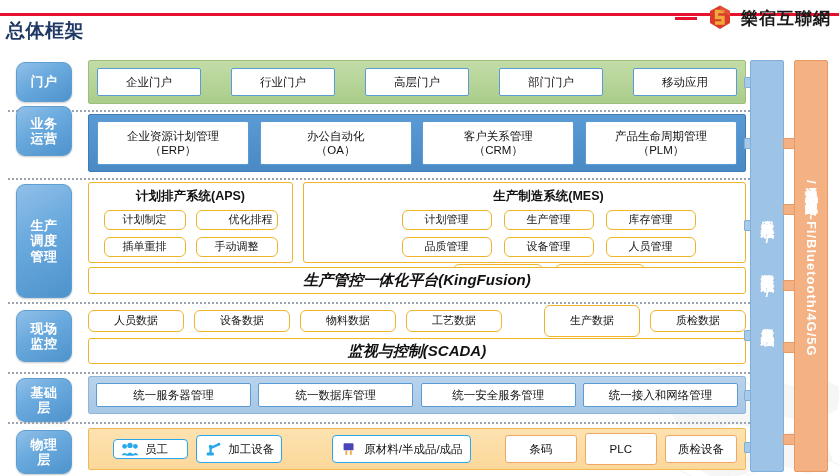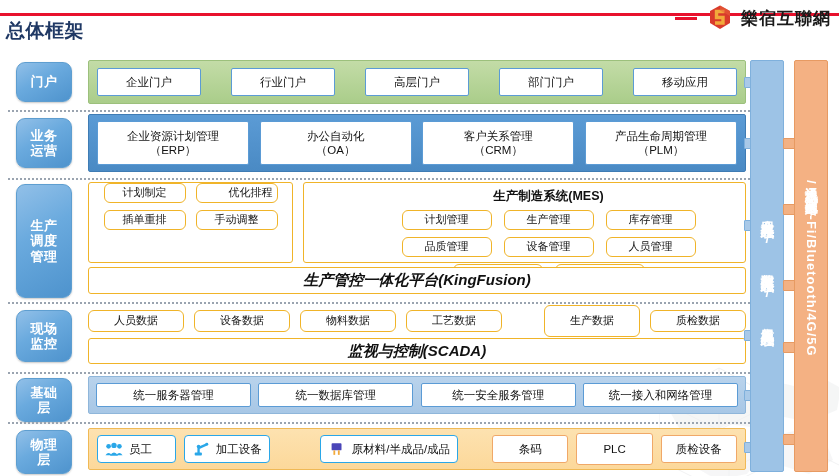--- a/index.html
+++ b/index.html
@@ -171,21 +171,21 @@
     <div class="band band-green" style="top:8px;height:44px;padding:0 8px;justify-content:space-between;">
       <div class="chip" style="width:104px;height:28px;">企业门户</div>
       <div class="chip" style="width:104px;height:28px;">行业门户</div>
       <div class="chip" style="width:104px;height:28px;">高层门户</div>
       <div class="chip" style="width:104px;height:28px;">部门门户</div>
       <div class="chip" style="width:104px;height:28px;">移动应用</div>
     </div>
     <div class="conn" style="left:744px;top:25px;"></div>
     <div class="sep" style="top:58px;"></div>
 
-    <div class="pill" style="top:66px;height:50px;">
+    <div class="pill" style="top:54px;height:50px;">
       <span>业务</span>
       <span>运营</span>
     </div>
     <div class="band band-blue" style="top:62px;height:58px;padding:0 8px;justify-content:space-between;">
       <div class="chip two-line" style="width:152px;height:44px;">
         <span>企业资源计划管理</span>
         <span>（ERP）</span>
       </div>
       <div class="chip two-line" style="width:152px;height:44px;">
         <span>办公自动化</span>
@@ -203,20 +203,21 @@
     <div class="conn" style="left:744px;top:86px;"></div>
     <div class="sep" style="top:126px;"></div>
 
     <div class="pill" style="top:132px;height:114px;">
       <span>生产</span>
       <span>调度</span>
       <span>管理</span>
     </div>
 
     <div class="group" style="left:88px;top:130px;width:205px;height:81px;">
+      <div class="group-title">计划排产系统(APS)</div>
       <div class="group-grid">
         <div class="chip chip-y" style="width:82px;height:20px;">计划制定</div>
         <div class="chip chip-y" style="width:82px;height:20px;padding-left:28px;">优化排程</div>
         <div class="chip chip-y" style="width:82px;height:20px;">插单重排</div>
         <div class="chip chip-y" style="width:82px;height:20px;">手动调整</div>
       </div>
     </div>
 
     <div class="group" style="left:303px;top:130px;width:443px;height:81px;padding-left:48px;">
       <div class="group-title">生产制造系统(MES)</div>
@@ -263,21 +264,21 @@
       <div class="chip" style="width:155px;height:24px;">统一接入和网络管理</div>
     </div>
     <div class="conn" style="left:744px;top:338px;"></div>
     <div class="sep" style="top:370px;"></div>
 
     <div class="pill" style="top:378px;height:44px;">
       <span>物理</span>
       <span>层</span>
     </div>
     <div class="band band-orange" style="top:376px;height:42px;padding:0 8px;justify-content:flex-start;gap:8px;">
-      <div class="chip chip-b2 icon-chip" style="width:92px;height:28px;">
+      <div class="chip chip-b2 icon-chip" style="width:92px;height:20px;margin-left:16px;">
         <svg class="ic" viewBox="0 0 20 16">
           <circle cx="4" cy="5" r="2.6" fill="#2aa7e8"></circle>
             <circle cx="10" cy="4" r="3" fill="#2aa7e8"></circle>
             <circle cx="16" cy="5" r="2.6" fill="#2aa7e8"></circle>
           <path d="M0.5 15 q3.5-5 7-0 Z" fill="#2aa7e8"></path>
           <path d="M5.5 15.5 q4.5-7 9-0 Z" fill="#2aa7e8"></path>
           <path d="M12.5 15 q3.5-5 7-0 Z" fill="#2aa7e8"></path>
         </svg>
         <span>员工</span>
       </div>

